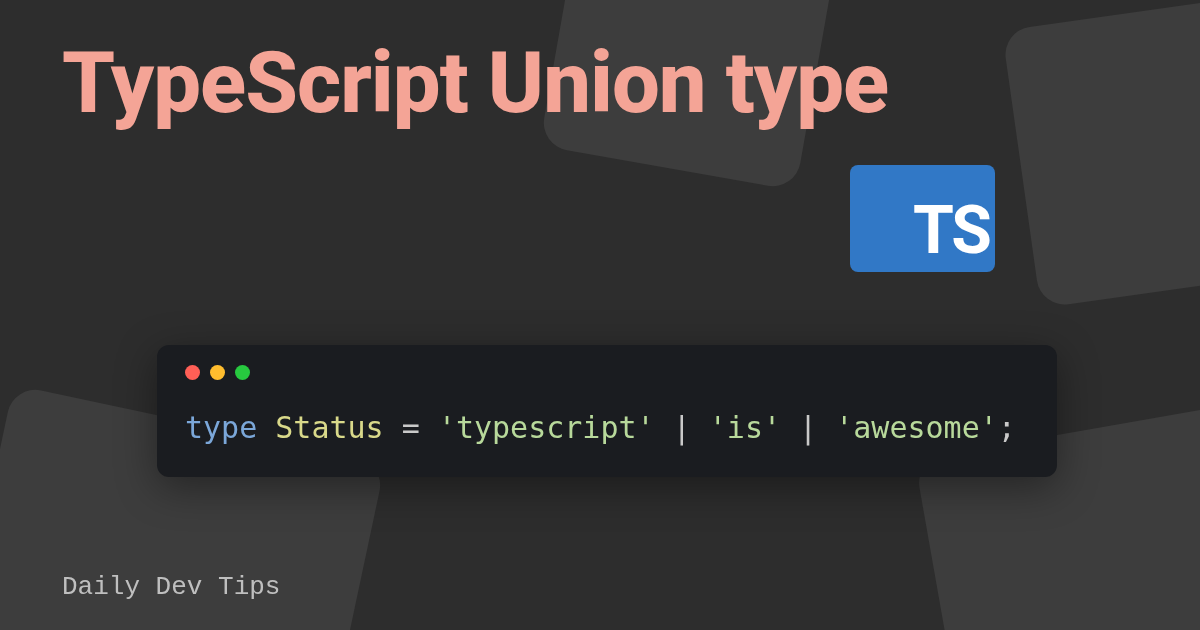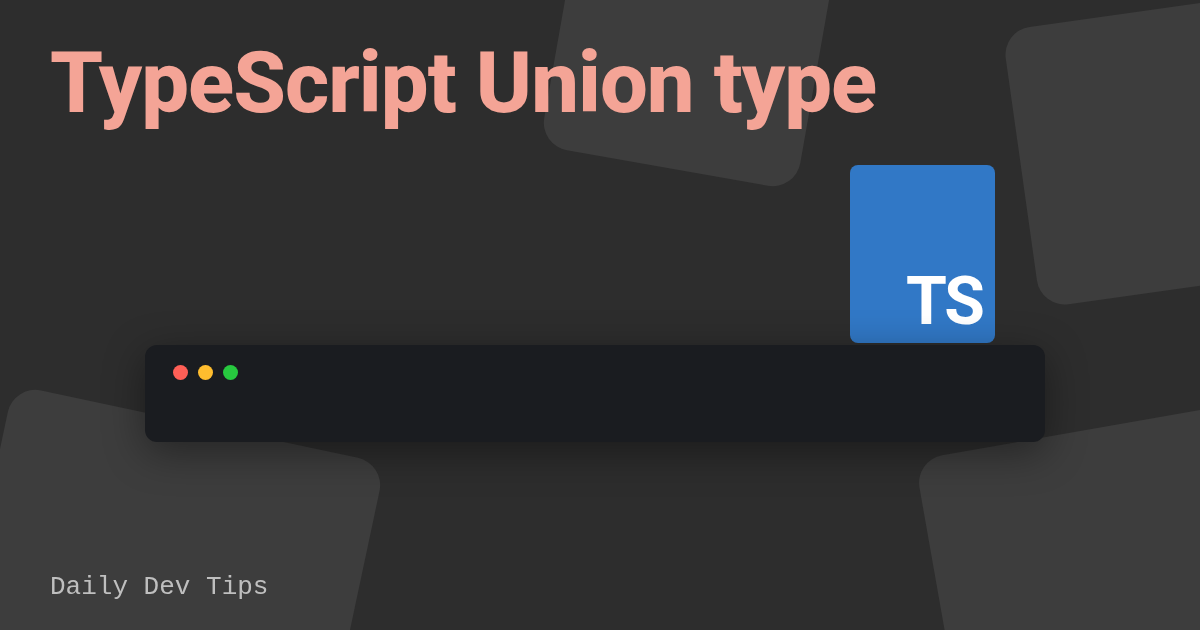--- a/index.html
+++ b/index.html
@@ -51,40 +51,41 @@
       height: 320px;
       bottom: -120px;
       right: -60px;
       transform: rotate(-10deg);
     }
     .content {
       position: relative;
       z-index: 1;
       padding: 38px 50px;
       height: 100%;
+      margin-left: 12px;
     }
     .title {
       font-size: 85px;
       font-weight: 800;
       color: #f4a496;
       line-height: 1.08;
       letter-spacing: -1px;
     }
     .ts-logo {
       position: absolute;
       top: 165px;
       right: 205px;
       width: 145px;
-      height: 178px;
+      height: 107px;
       background: #3178c6;
       border-radius: 8px;
       display: flex;
       align-items: flex-end;
       justify-content: flex-end;
-      padding: 8px 12px;
+      padding: 8px 5px;
     }
     .ts-logo-text {
       color: #ffffff;
       font-size: 66px;
       font-weight: 700;
       line-height: 1;
       letter-spacing: -2px;
     }
     .code-window {
       position: absolute;
@@ -146,16 +147,20 @@
   <div class="ts-logo">
     <span class="ts-logo-text">TS</span>
   </div>
 
   <div class="code-window">
     <div class="traffic-lights">
       <div class="traffic-light tl-red"></div>
       <div class="traffic-light tl-yellow"></div>
       <div class="traffic-light tl-green"></div>
     </div>
+    <div class="code-line">
+      <span class="tok-keyword">type</span>
+      <span> </span><span class="tok-type">Status</span><span class="tok-op"> = </span><span class="tok-string">'typescript'</span><span class="tok-op"> | </span><span class="tok-string">'is'</span><span class="tok-op"> | </span><span class="tok-string">'awesome'</span><span class="tok-punc">;</span>
+    </div>
   </div>
 
   <div class="footer">Daily Dev Tips</div>
 </div>
 
 </body></html>

